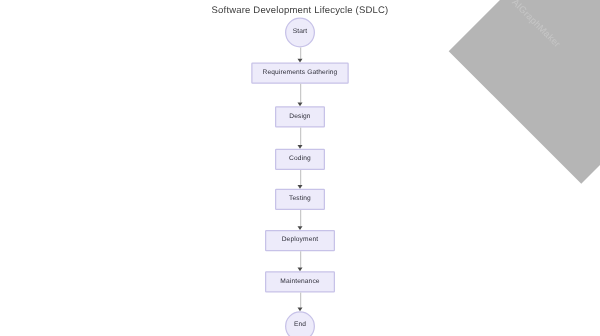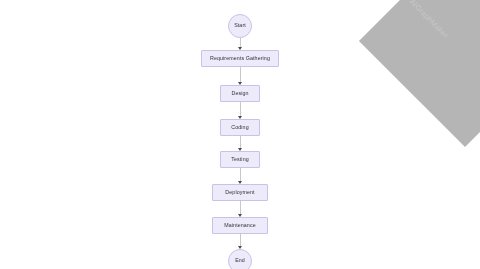--- a/index.html
+++ b/index.html
@@ -85,20 +85,21 @@
     letter-spacing: 0.2px;
     white-space: nowrap;
     pointer-events: none;
   }
 </style>
 </head>
 <body>
 
 <div id="canvas">
 
+  <div id="diagram-title">Software Development Lifecycle (SDLC)</div>
 
   <div id="nodes-layer">
       <div class="node terminator" style="left: 228px; top: 14px; width: 24px; height: 24px;">
         <span>Start</span>
       </div>
       <div class="node process" style="left: 201px; top: 50px; width: 78px; height: 17px;">
         <span>Requirements Gathering</span>
       </div>
       <div class="node process" style="left: 220px; top: 85px; width: 40px; height: 17px;">
         <span>Design</span>

